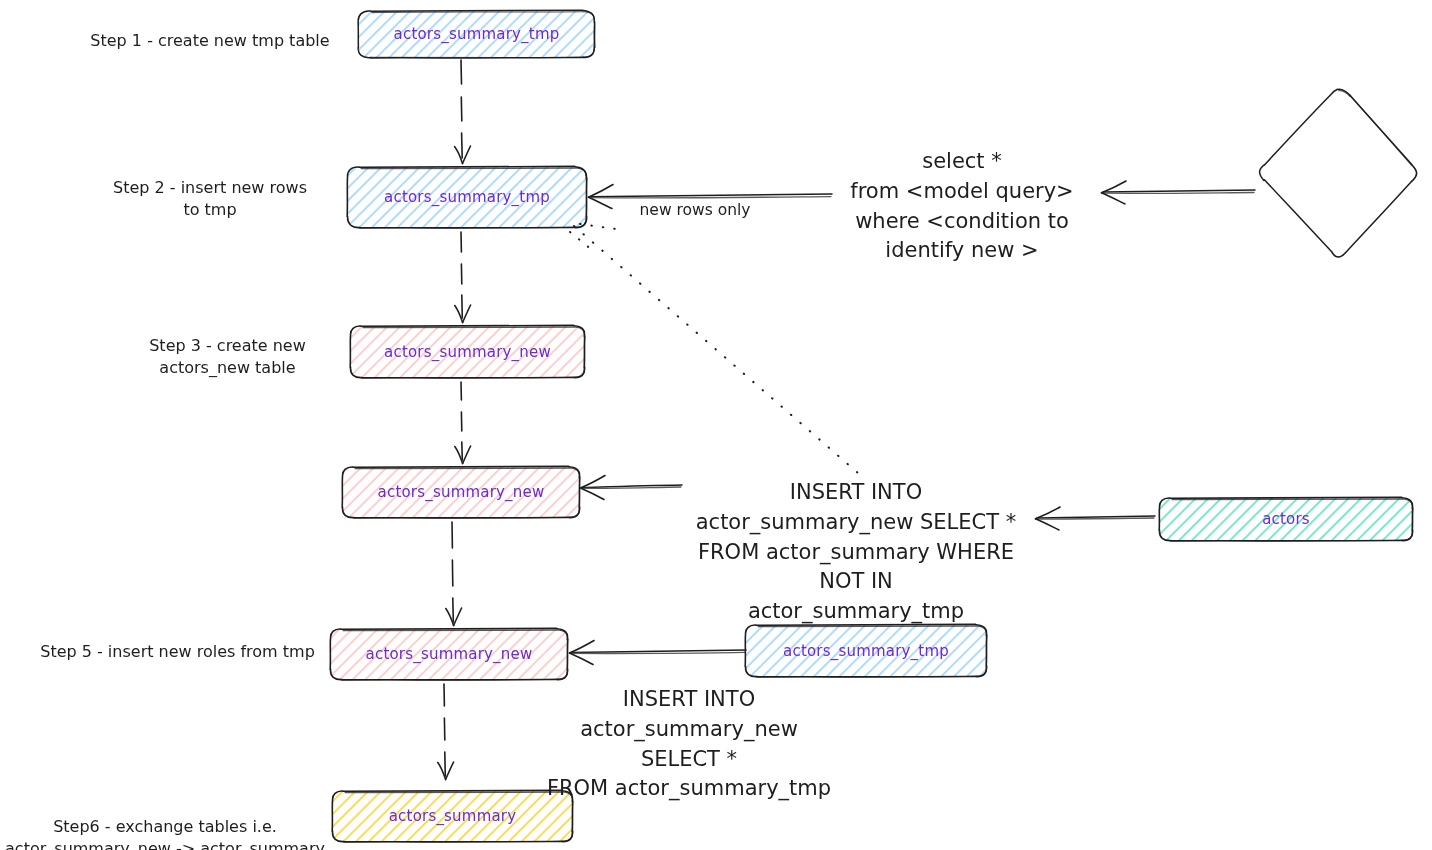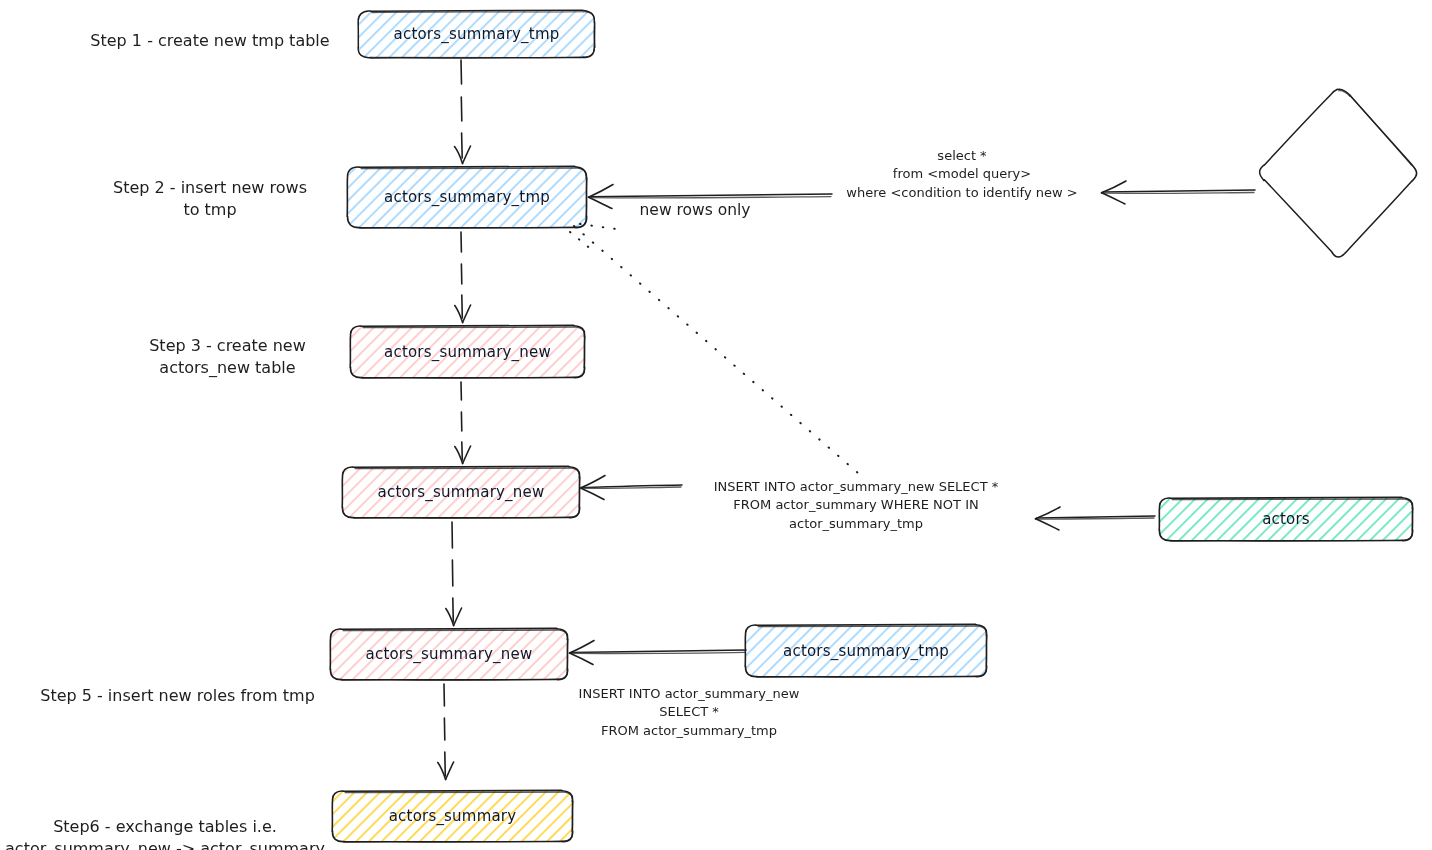--- a/index.html
+++ b/index.html
@@ -28,39 +28,39 @@
     height: 850px;
   }
   .node-label {
     position: absolute;
     display: flex;
     align-items: center;
     justify-content: center;
     text-align: center;
     font-family: "DejaVu Sans", sans-serif;
     font-size: 15px;
-    color: #0f172a;
+    color: #6d28d9;
     letter-spacing: 0.2px;
     pointer-events: none;
     white-space: nowrap;
   }
   .free-text {
     position: absolute;
     font-family: "DejaVu Sans", sans-serif;
     font-size: 15.5px;
     color: #1e1e1e;
     line-height: 1.38;
     text-align: center;
     white-space: pre-line;
   }
   .step-text {
     font-size: 16px;
   }
   .sql-text {
-    font-size: 13px;
+    font-size: 21px;
     line-height: 1.42;
   }
 </style>
 </head>
 <body>
 
 <div id="canvas">
 
   <svg id="svg-layer" viewBox="0 0 1432 850" xmlns="http://www.w3.org/2000/svg">
     <defs>
@@ -223,21 +223,21 @@
 
   <div class="free-text step-text" style="left:70px; top:30px; width:280px; text-align:center;">Step 1 - create new tmp table</div>
 
   <div class="free-text step-text" style="left:90px; top:177px; width:240px; text-align:center;">Step 2 - insert new rows
 to tmp</div>
 
   <div class="free-text step-text" style="left:120px; top:335px; width:215px; text-align:center;">Step 3 - create new
 actors_new table</div>
 
 
-  <div class="free-text step-text" style="left:30px; top:641px; width:295px; text-align:center;margin-top:44px;">Step 5 - insert new roles from tmp</div>
+  <div class="free-text step-text" style="left:30px; top:641px; width:295px; text-align:center;">Step 5 - insert new roles from tmp</div>
 
   <div class="free-text step-text" style="left:5px; top:784px; width:320px; text-align:center;margin-top:32px;">Step6 - exchange tables i.e.
 actor_summary_new -&gt; actor_summary</div>
 
   <div class="free-text" style="left:625px; top:200px; width:140px; text-align:center;">new rows only</div>
 
   <div class="free-text sql-text" style="left:822px; top:147px; width:280px; text-align:center;">select *
 from &lt;model query&gt;
 where &lt;condition to identify new &gt;</div>
 

